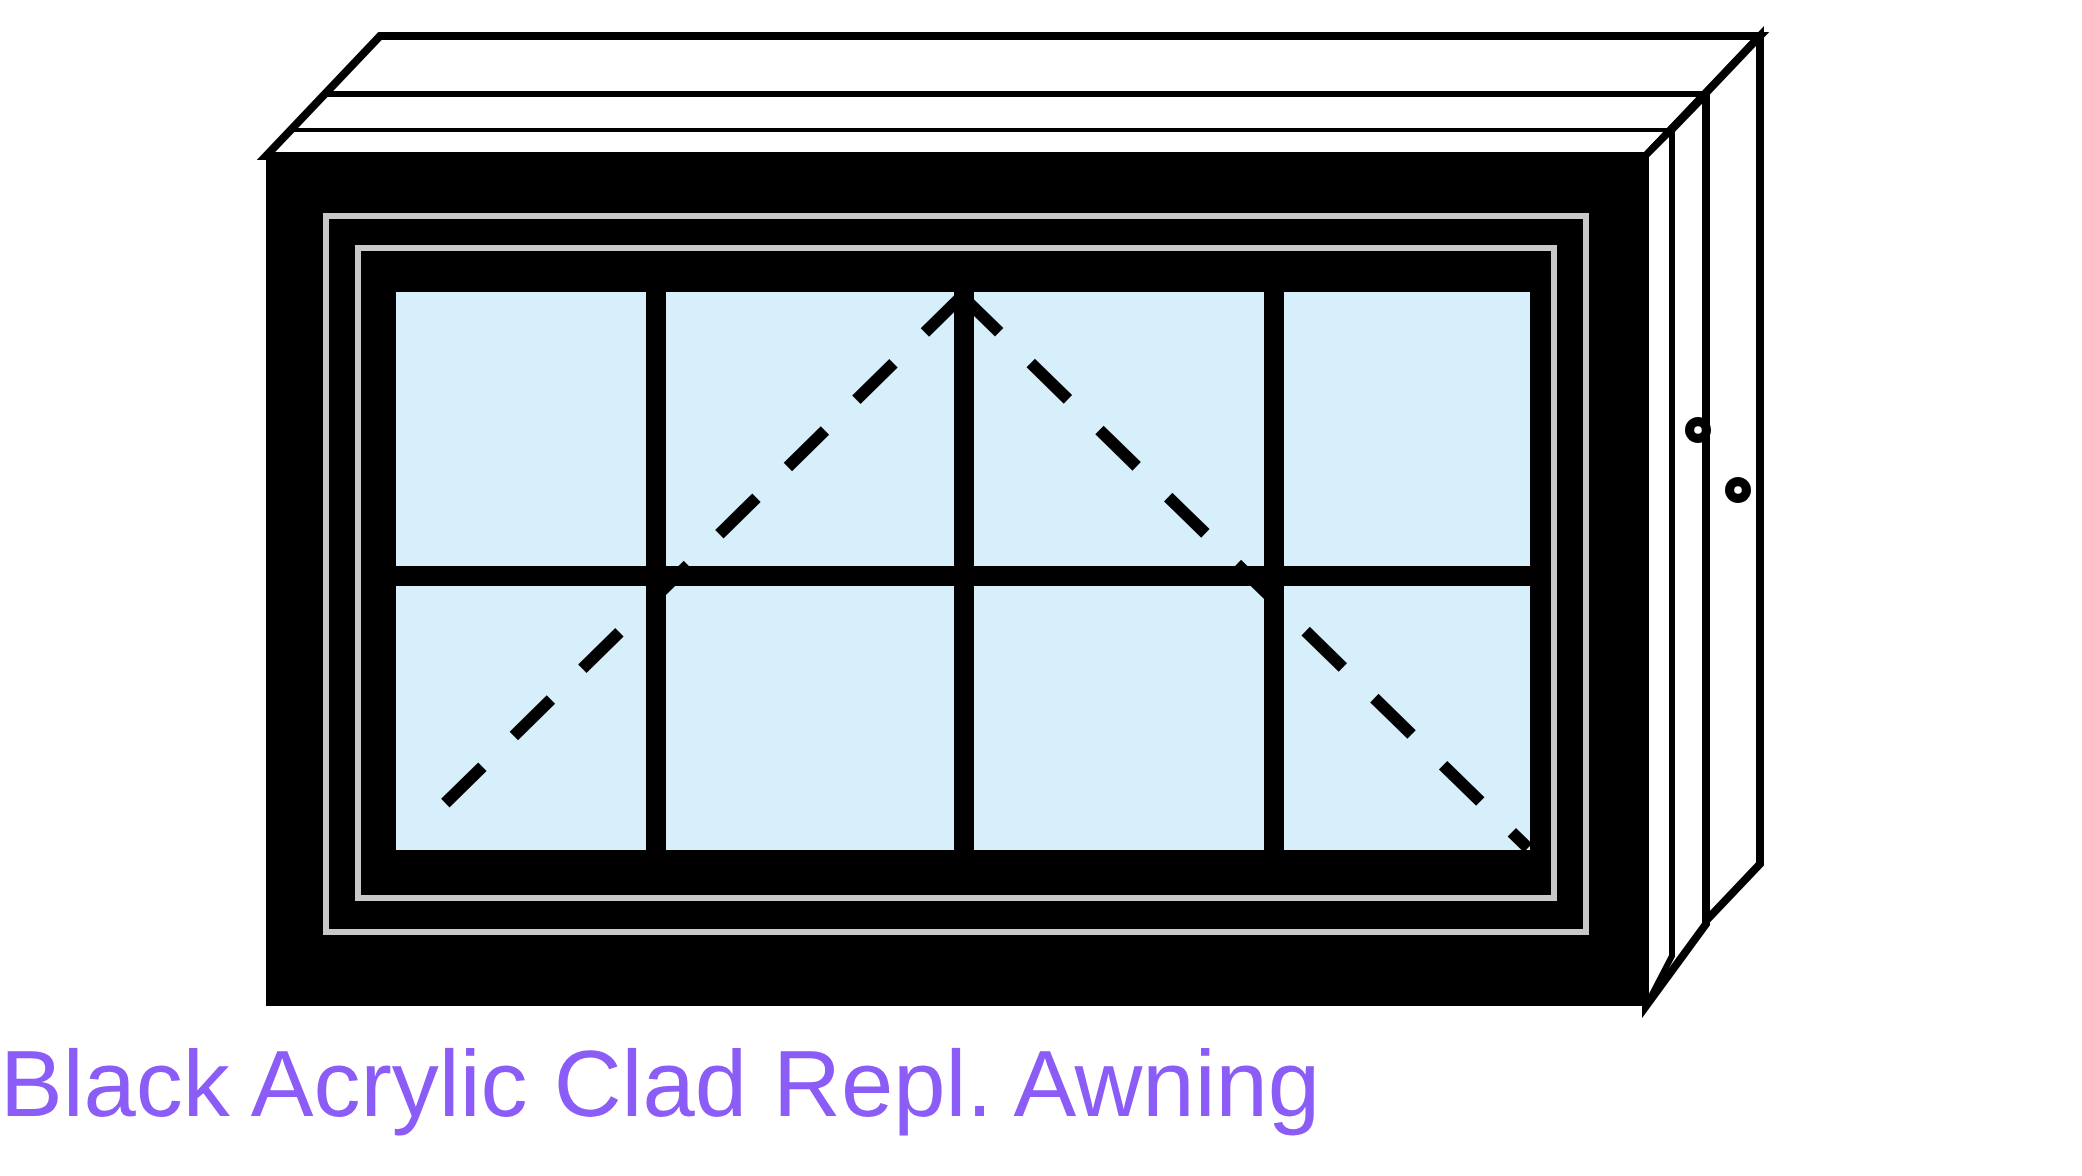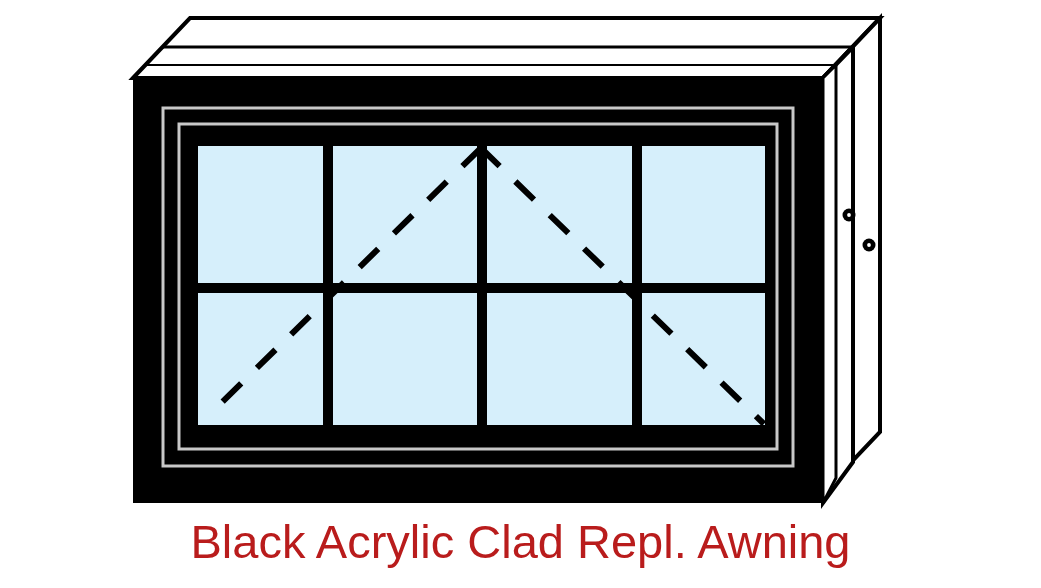--- a/index.html
+++ b/index.html
@@ -28,26 +28,26 @@
     top: 0;
     width: 1041px;
     height: 520px;
     display: block;
   }
   #caption {
     position: absolute;
     left: 0;
     top: 513px;
     width: 1041px;
-    text-align: center;
+    text-align: left;
     font-family: "Liberation Sans", sans-serif;
     font-size: 47px;
     line-height: 58px;
     font-weight: 400;
-    color: #b91c1c;
+    color: #8b5cf6;
     letter-spacing: 0px;
     white-space: nowrap;
   }
 </style>
 </head>
 <body>
 
 <div id="figure">
 
   <svg id="window-illustration" viewBox="0 0 1041 520" xmlns="http://www.w3.org/2000/svg">

